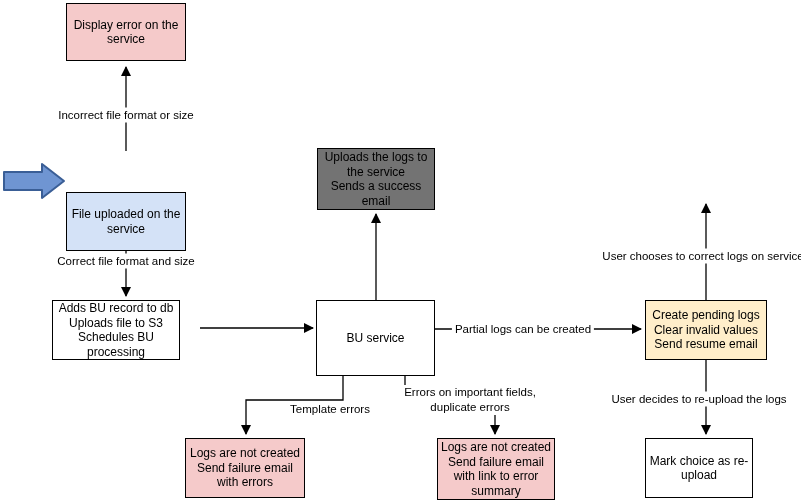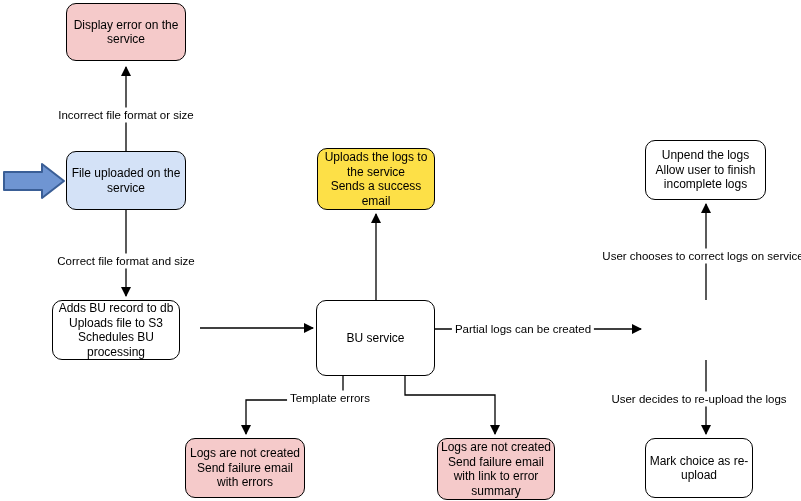--- a/index.html
+++ b/index.html
@@ -36,33 +36,33 @@
     text-align: center;
     font-size: 11.5px;
     line-height: 15px;
     padding: 0 3px;
   }
   .node {
     position: absolute;
     z-index: 3;
     box-sizing: border-box;
     border: 1.5px solid #000000;
-    border-radius: 10px;
+    border-radius: 0;
     display: flex;
     align-items: center;
     justify-content: center;
     text-align: center;
     white-space: pre-line;
     font-size: 12px;
     line-height: 14.5px;
     padding: 2px;
   }
   .node.pink   { background: #f5caca; }
-  .node.blue   { background: #d4e2f7; }
-  .node.green  { background: #fde047; }
+  .node.blue   { background: #d4e2f7; margin-top: 41px; }
+  .node.green  { background: #737373; }
   .node.yellow { background: #ffeeca; }
   .node.white  { background: #ffffff; }
 </style>
 </head>
 <body>
 
 <div class="canvas">
 
   <svg class="edges" width="801" height="501" viewBox="0 0 801 501">
     <defs>
@@ -82,37 +82,39 @@
     <path class="edge" d="M405,360 L405,395 L495,395 L495,434" marker-end="url(#arr)"></path>
 
     <polygon class="entry-arrow" points="4,172 42,172 42,164 64,181 42,198 42,190 4,190" fill="#6f95d2"></polygon>
   </svg>
 
   <div class="elabel" style="left:126px; top:115px">Incorrect file format or size</div>
   <div class="elabel" style="left:126px; top:261px">Correct file format and size</div>
   <div class="elabel" style="left:523px; top:329px">Partial logs can be created</div>
   <div class="elabel" style="left:703px; top:256px">User chooses to correct logs on service</div>
   <div class="elabel" style="left:699px; top:399px">User decides to re-upload the logs</div>
-  <div class="elabel" style="left:330px; top:398px">Template errors</div>
+  <div class="elabel" style="left:330px; top:409px">Template errors</div>
+  <div class="elabel" style="left:470px; top:400px">Errors on important fields,
+duplicate errors</div>
 
   <div class="node pink" style="left:66px; top:3px; width:120px; height:58px">Display error on the
 service</div>
   <div class="node blue" style="left:66px; top:151px; width:120px; height:59px">File uploaded on the
 service</div>
   <div class="node white" style="left:52px; top:300px; width:128px; height:60px">Adds BU record to db
 Uploads file to S3
 Schedules BU processing</div>
   <div class="node white" style="left:316px; top:300px; width:119px; height:76px">BU service</div>
   <div class="node green" style="left:317px; top:148px; width:118px; height:62px">Uploads the logs to
 the service
 Sends a success
 email</div>
-  <div class="node white" style="left:645px; top:140px; width:121px; height:60px">Unpend the logs
-Allow user to finish
-incomplete logs</div>
+  <div class="node yellow" style="left:645px; top:300px; width:122px; height:60px">Create pending logs
+Clear invalid values
+Send resume email</div>
   <div class="node pink" style="left:185px; top:438px; width:120px; height:60px">Logs are not created
 Send failure email
 with errors</div>
   <div class="node pink" style="left:437px; top:438px; width:118px; height:62px">Logs are not created
 Send failure email
 with link to error
 summary</div>
   <div class="node white" style="left:645px; top:438px; width:108px; height:60px">Mark choice as re-
 upload</div>
 

